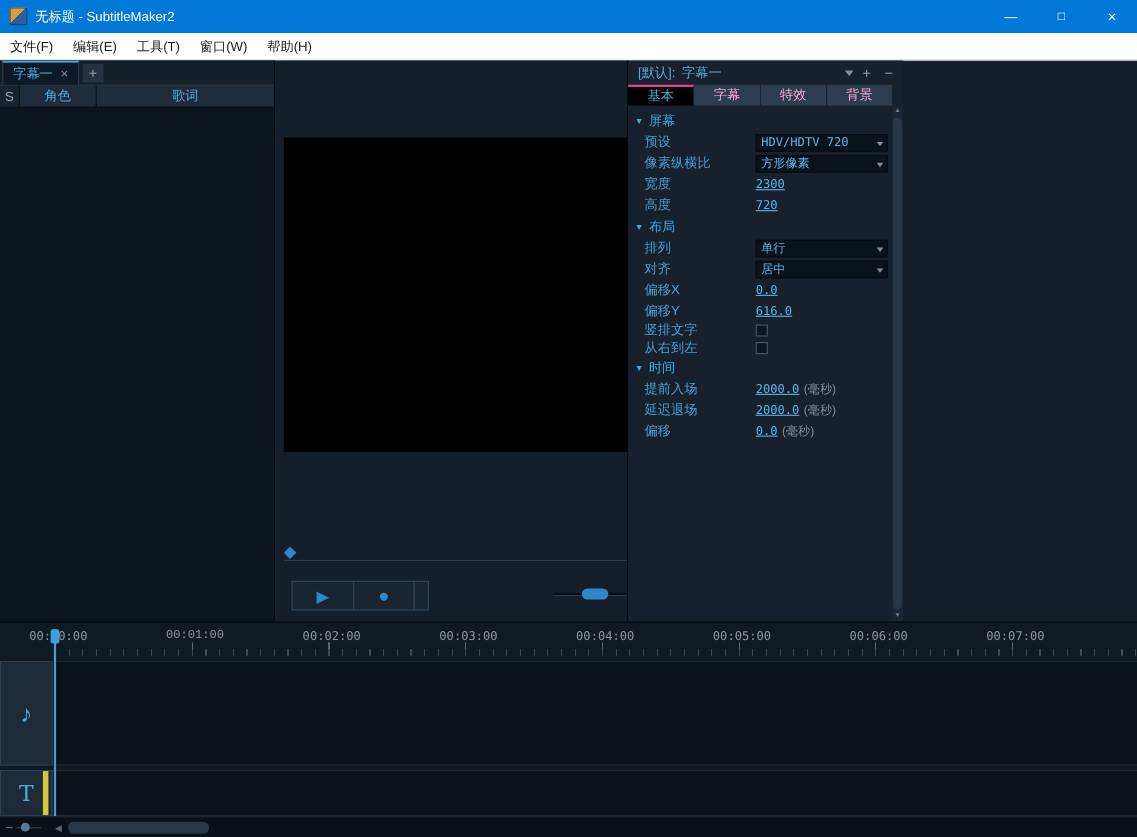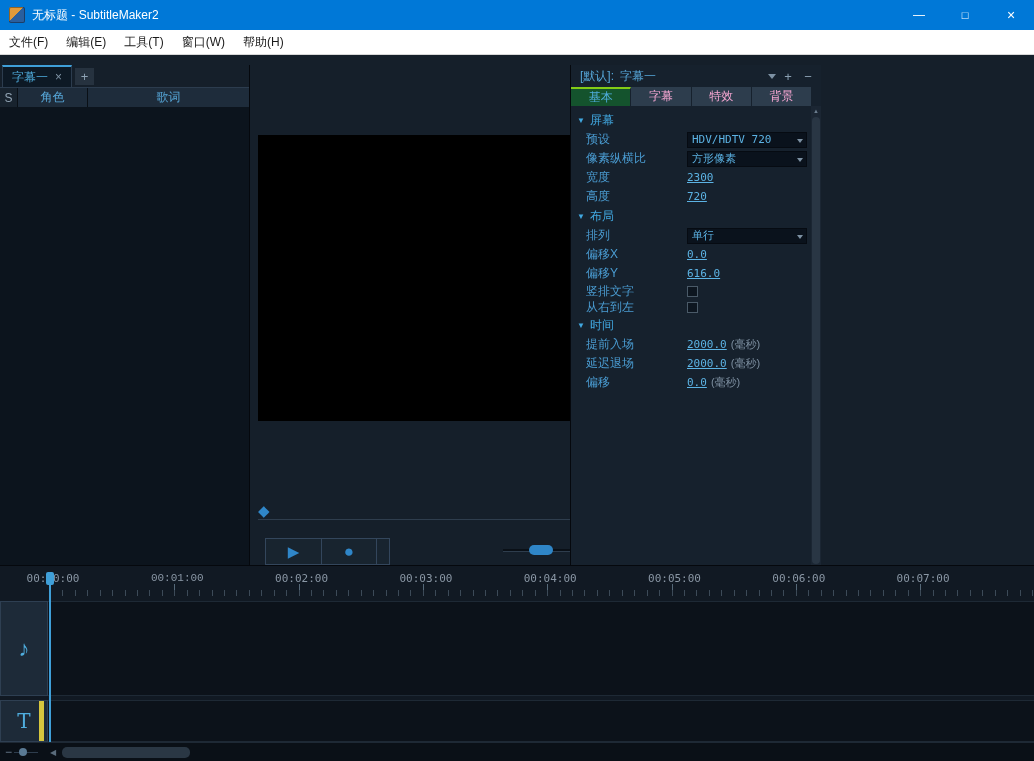--- a/index.html
+++ b/index.html
@@ -13,21 +13,21 @@
 .win-btns{margin-left:auto;display:flex;height:100%}
 .win-btn{width:46px;height:100%;display:flex;align-items:center;justify-content:center;font-size:12px;color:#fff}
 .win-btn.max{font-size:11px}
 .win-btn.close{font-size:14px}
 
 
 .menubar{display:flex;align-items:center;height:25px;background:#ffffff;color:#1a1a1a;border-bottom:1px solid #d8d8d8}
 .menu-item{padding:16px 9px;height:100%;display:flex;align-items:center}
 
 
-.content{position:absolute;top:65px;left:0;width:821px;height:510px;display:flex}
+.content{position:absolute;top:55px;left:0;width:821px;height:510px;display:flex}
 
 
 .left-panel{width:250px;display:flex;flex-direction:column;background:#0d151f;border-right:1px solid #05080d}
 .tabbar{height:23px;display:flex;align-items:flex-end;background:#151f2a;border-bottom:1px solid #2c3c4e;padding-left:2px;flex:0 0 23px}
 .tab-active{height:22px;display:flex;align-items:center;gap:7px;padding:0 9px;background:#0d1925;color:#4fadde;border:1px solid #2c3c4e;border-bottom:none;border-top:2px solid #3f9fd8}
 .tab-close{color:#7f93a5;font-size:12px}
 .tab-add{width:19px;height:17px;margin:0 0 2px 3px;background:#26323f;color:#8fa3b5;display:flex;align-items:center;justify-content:center;font-size:13px}
 .grid-header{height:19px;display:flex;background:#1e2c3b;color:#57a8da;flex:0 0 19px}
 .gh{display:flex;align-items:center;justify-content:center;border-right:1px solid #0a1016}
 .gh-s{width:18px;background:#18232e;color:#93a5b5}
@@ -54,21 +54,21 @@
 
 
 .right-panel{width:251px;position:relative;background:#16212d;border-left:1px solid #05080d;display:flex;flex-direction:column}
 .preset-row{height:22px;display:flex;align-items:center;padding:0 5px 0 9px;color:#57a8da;flex:0 0 22px}
 .preset-label{margin-right:6px}
 .preset-caret{margin-left:auto;width:0;height:0;border-left:4px solid transparent;border-right:4px solid transparent;border-top:5px solid #7d91a3}
 .mini-btn{width:16px;height:16px;margin-left:4px;display:flex;align-items:center;justify-content:center;color:#8ba0b2;font-size:13px}
 .prop-tabs{display:flex;height:19px;margin-right:10px;flex:0 0 19px}
 .prop-tab{flex:1;display:flex;align-items:center;justify-content:center;background:#2d3d4d;color:#f9a8d4;border-right:1px solid #16212d;font-size:12px}
 .prop-tab:last-child{border-right:none}
-.prop-tab.active{background:#14532d;color:#4fadde;border-top:2px solid #84cc16}
+.prop-tab.active{background:#000000;color:#4fadde;border-top:2px solid #ec4899}
 .prop-body{flex:1;padding:4px 14px 0 6px;overflow:hidden}
 .section-header{height:19px;display:flex;align-items:center;color:#41a8e0;margin-top:1px}
 .sec-arrow{font-size:8px;margin-right:5px}
 .prop-row{height:19px;display:flex;align-items:center;padding-left:9px}
 .prop-row.row-check{height:16px}
 .prop-label{width:101px;color:#4a9cd2;flex:0 0 101px}
 .dropdown{position:relative;width:122px;height:16px;background:#0a121c;border:1px solid #060b12;color:#5cb3e4;font-family:"DejaVu Sans Mono",monospace;font-size:11px;display:flex;align-items:center;padding:0 10px 0 4px;white-space:nowrap}
 .dd-caret{position:absolute;right:3px;top:6px;width:0;height:0;border-left:3px solid transparent;border-right:3px solid transparent;border-top:4px solid #7d91a3}
 .num-wrap{display:flex;align-items:baseline}
 .num-value{color:#5cb3e4;font-family:"DejaVu Sans Mono",monospace;font-size:11px;text-decoration:underline}
@@ -222,20 +222,27 @@
             <span class="sec-title">布局</span>
           </div>
           <div class="prop-row">
             <span class="prop-label">排列</span>
             <div class="dropdown">
               <span class="dd-value">单行</span>
               <span class="dd-caret"></span>
             </div>
           </div>
           <div class="prop-row">
+            <span class="prop-label">对齐</span>
+            <div class="dropdown">
+              <span class="dd-value">居中</span>
+              <span class="dd-caret"></span>
+            </div>
+          </div>
+          <div class="prop-row">
             <span class="prop-label">偏移X</span>
             <div class="num-wrap">
               <span class="num-value">0.0</span>
             </div>
           </div>
           <div class="prop-row">
             <span class="prop-label">偏移Y</span>
             <div class="num-wrap">
               <span class="num-value">616.0</span>
             </div>

